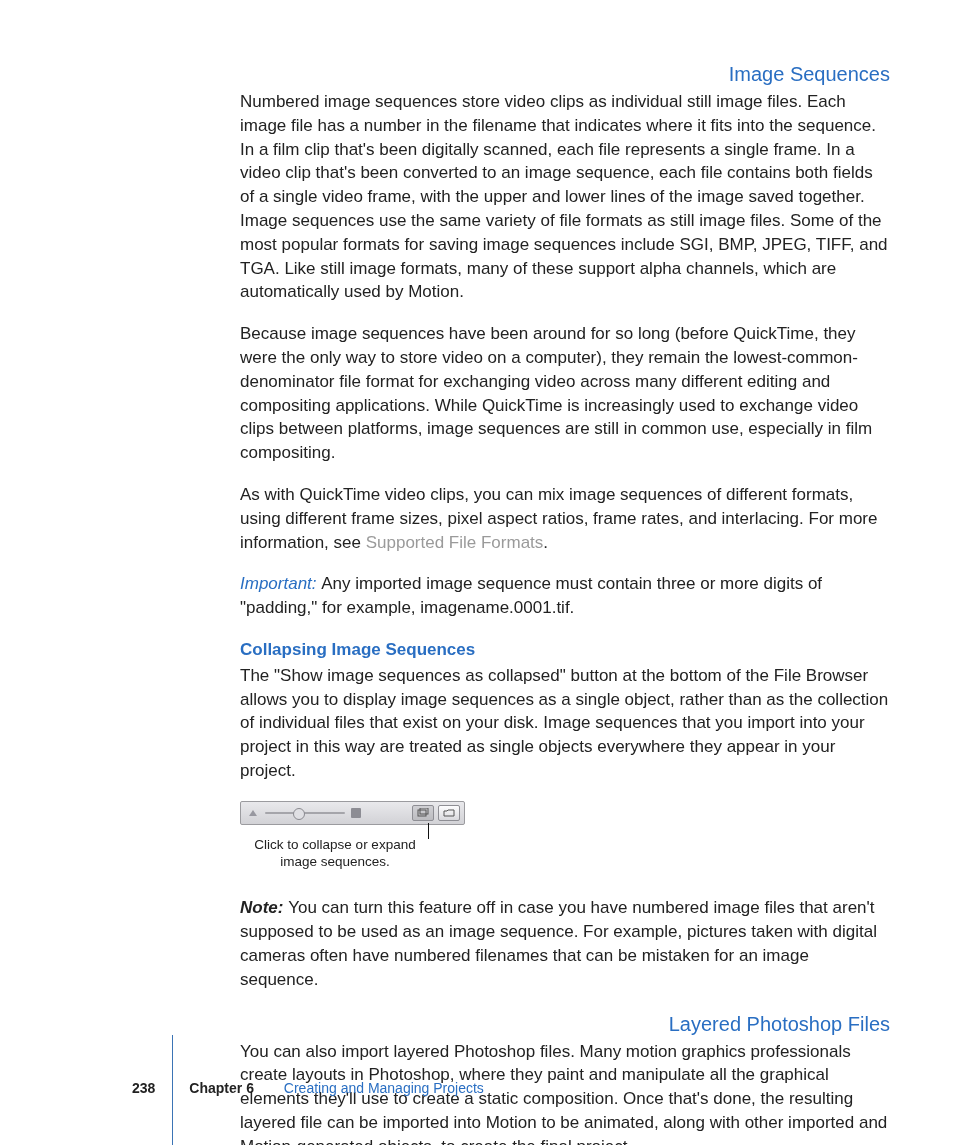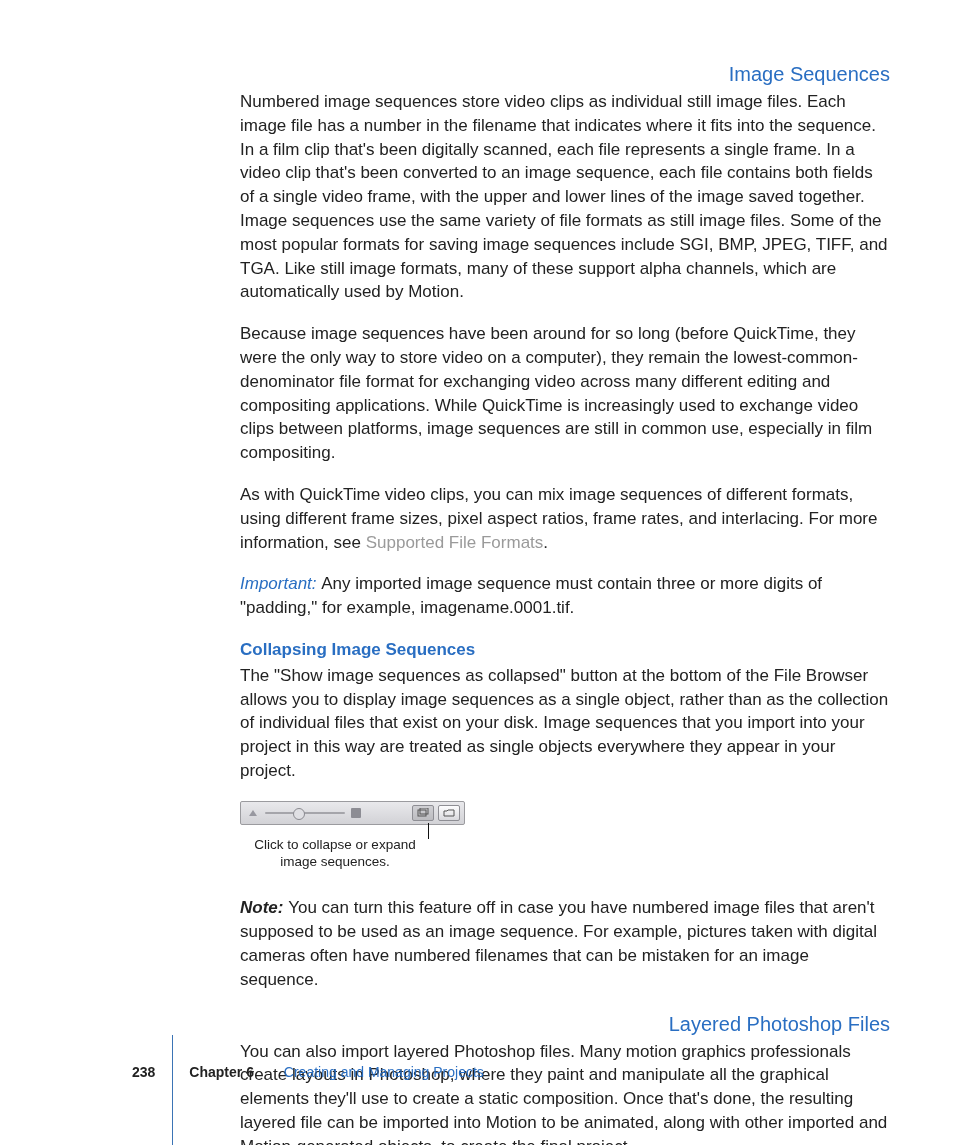--- a/index.html
+++ b/index.html
@@ -126,21 +126,21 @@
     text-align:center;
     font-size:13.5px;
     line-height:1.25;
     color:#222;
     margin-top:-2px;
     padding-right:6px;
   }
   .footer {
     position:absolute;
     left:132px;
-    bottom:62px;
+    bottom:46px;
     font-size:14px;
     display:flex;
     align-items:flex-start;
     gap:34px;
   }
   .page-num { font-weight:600; color:#222; }
   .chapter-label { font-weight:600; color:#222; margin-right:26px;}
   .chapter-title { color:#296ec2; }
 </style>
 </head>

